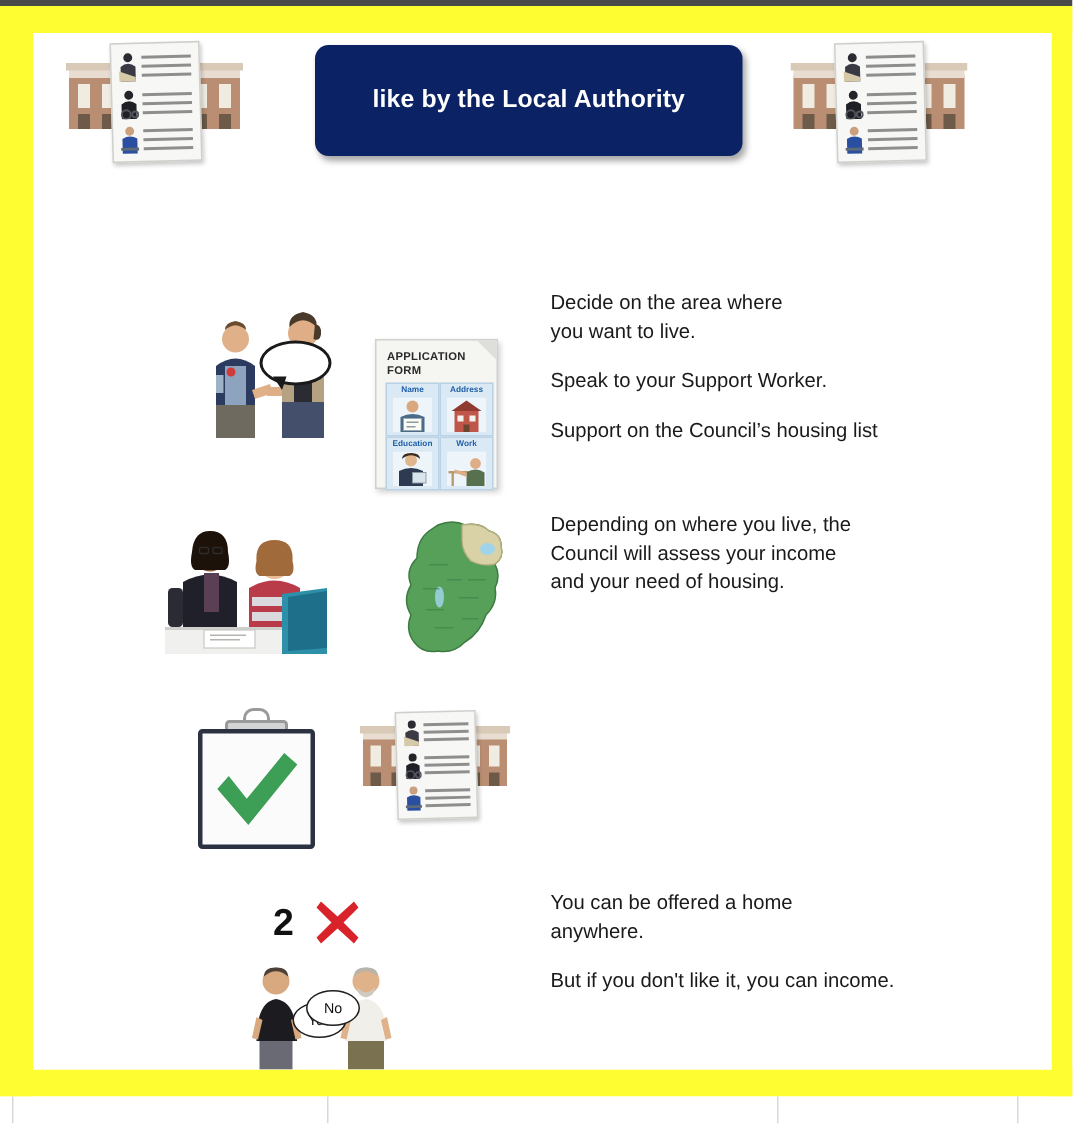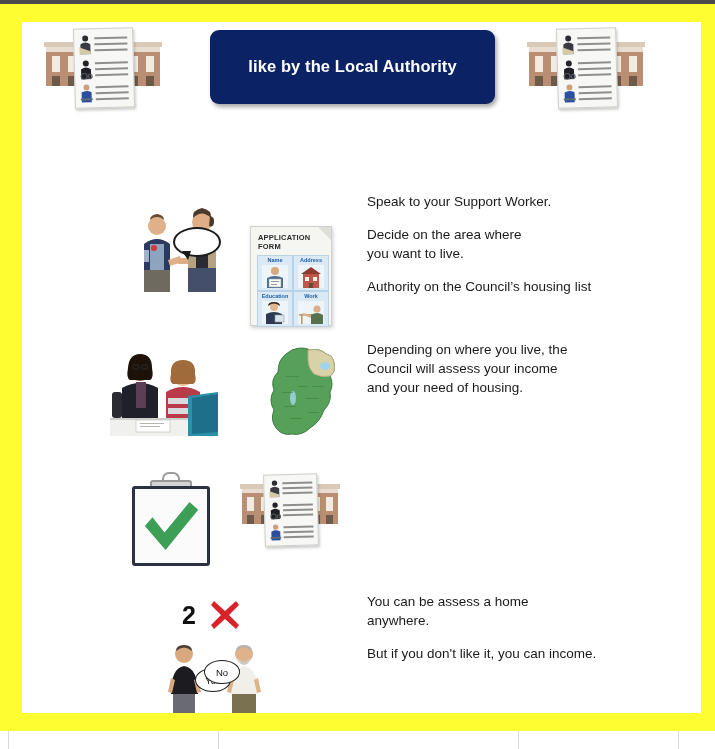--- a/index.html
+++ b/index.html
@@ -467,24 +467,24 @@
               <rect x="3" y="14" width="1.6" height="9" fill="#b99a6e"></rect>
               <circle cx="19" cy="8" r="3.6" fill="#dfae86"></circle>
               <path d="M13 23 L13 14 Q19 10 25 14 L25 23 Z" fill="#57704e"></path>
               <path d="M13 14 L5 12 L5 14 L13 17 Z" fill="#dfae86"></path>
             </svg>
           </div>
         </div>
       </div>
 
       <div class="row-text">
-        <p>Speak to your Support Worker.</p>
         <p style="white-space:pre-line">Decide on the area where
 you want to live.</p>
-        <p>Authority on the Council’s housing list</p>
+        <p>Speak to your Support Worker.</p>
+        <p>Support on the Council’s housing list</p>
       </div>
     </div>
 
     <div class="row-block" style="top:318px;height:110px;">
       <div class="row-icons">
 
         <div class="meeting" style="left:88px;top:8px;width:108px;height:88px;">
           <svg viewBox="0 0 108 88" width="108" height="88" aria-hidden="true">
 
             <circle cx="30" cy="22" r="11" fill="#8a5a3c"></circle>
@@ -638,20 +638,20 @@
           <div class="yn-bubble" style="left:33px;top:-2px;width:34px;height:22px;margin-top:32px;">
             <span>Yes</span>
           </div>
           <div class="yn-bubble" style="left:42px;top:22px;width:34px;height:22px;">
             <span>No</span>
           </div>
         </div>
       </div>
 
       <div class="row-text">
-        <p style="white-space:pre-line">You can be assess a home
+        <p style="white-space:pre-line">You can be offered a home
 anywhere.</p>
         <p>But if you don't like it, you can income.</p>
       </div>
     </div>
 
   </div>
 </div>
 
 </body></html>

